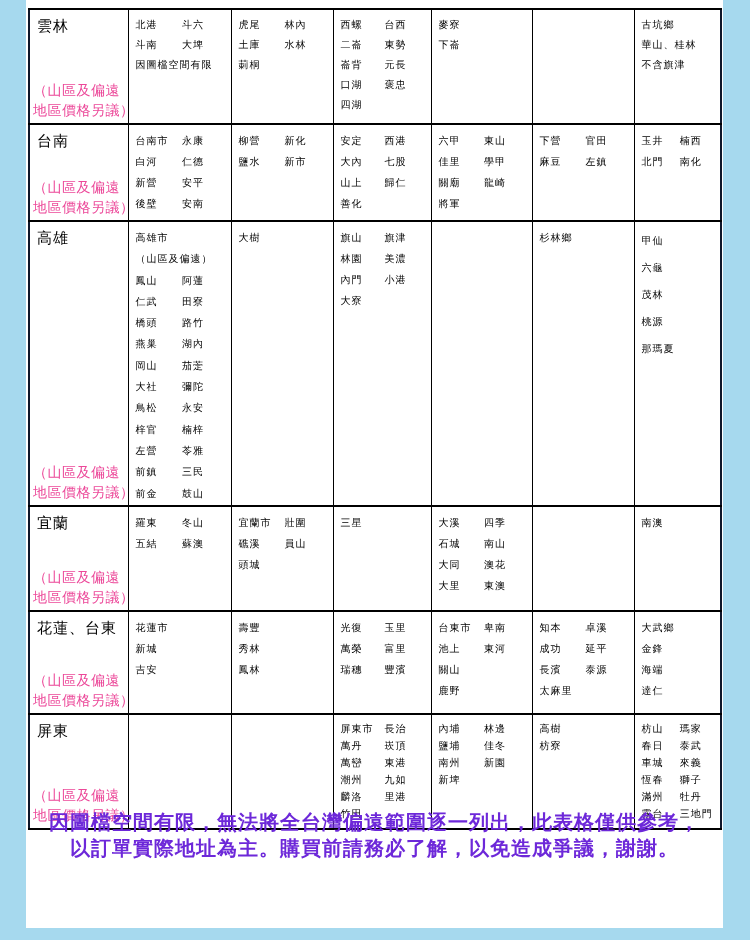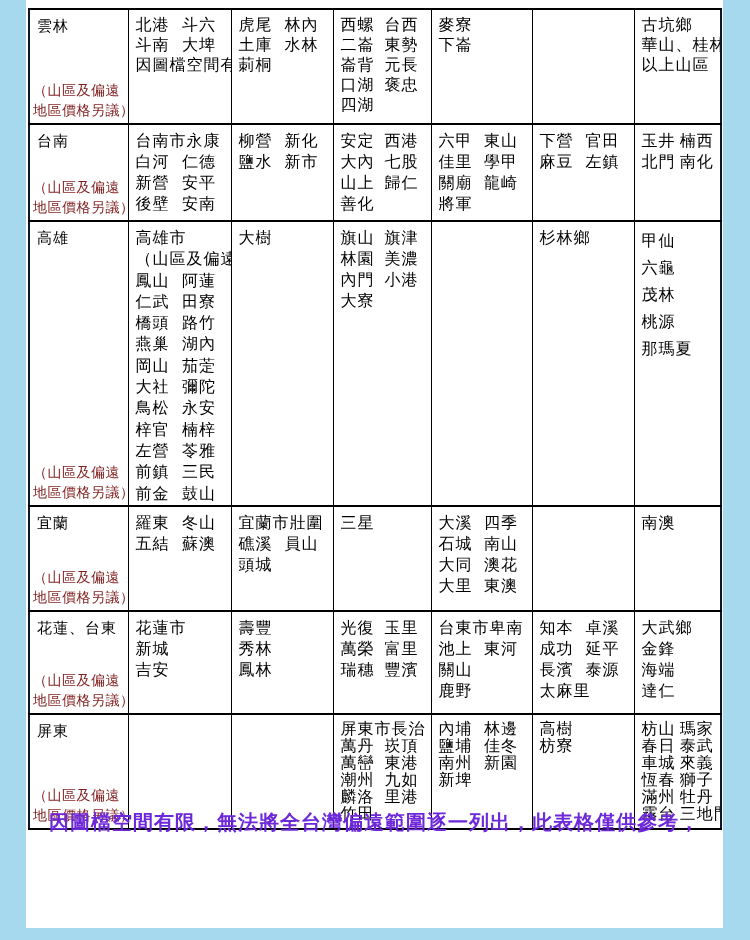--- a/index.html
+++ b/index.html
@@ -16,41 +16,41 @@
   table.region-table{
     border-collapse:collapse;table-layout:fixed;
     margin:8px 0 0 2px;width:692px;
     border:2px solid #0f172a;
   }
   td{
     border:1px solid #000;
     border-top-width:2px;border-bottom-width:2px;
     vertical-align:top;
     padding:5px 2px 0 7px;
-    font-size:16px;line-height:21px;letter-spacing:1px;
+    font-size:10px;line-height:21px;letter-spacing:1px;
     overflow:hidden;
   }
   
   tr.r0 td{height:108px}
   tr.r1 td{height:90px}
   tr.r2 td{height:278px}
   tr.r3 td{height:98px}
   tr.r4 td{height:96px}
   tr.r5 td{height:108px}
   
   tr.r0 td .line{line-height:20px}
   tr.r5 td .line{line-height:17px}
   tr.r2 td.c5 .line{line-height:27px}
   tr.r2 td.c0 .line{line-height:21.3px}
 
   td.region-cell{position:relative;font-size:15px;}
   .region-name{padding-top:1px;}
   .region-note{
     position:absolute;left:3px;bottom:3px;
-    color:#7f1d1d;font-size:14px;line-height:20px;letter-spacing:0.5px;
+    color:#ec4899;font-size:14px;line-height:20px;letter-spacing:0.5px;
     white-space:nowrap;
   }
   .line{display:flex;}
   .seg{white-space:nowrap;}
   .line.pair .seg:first-child{flex:0 0 50%;}
 
   .footer-notice{
     position:absolute;left:0;top:809px;width:697px;
     text-align:center;
     color:#6d28d9;font-weight:bold;
@@ -137,21 +137,21 @@
           </td>
           <td class="data-cell c4"></td>
           <td class="data-cell c5">
             <div class="line">
               <span class="seg">古坑鄉</span>
             </div>
             <div class="line">
               <span class="seg">華山、桂林</span>
             </div>
             <div class="line">
-              <span class="seg">以上山區</span>
+              <span class="seg">不含旗津</span>
             </div>
           </td>
         </tr>
         <tr class="r1">
           <td class="region-cell">
             <div class="region-name">台南</div>
             <div class="region-note">
               <div>（山區及偏遠</div>
               <div>地區價格另議）</div>
             </div>
@@ -583,14 +583,15 @@
               <span class="seg">霧台</span>
               <span class="seg">三地門</span>
             </div>
           </td>
         </tr>
       </tbody>
   </table>
 
   <div class="footer-notice">
     <div>因圖檔空間有限，無法將全台灣偏遠範圍逐一列出，此表格僅供參考，</div>
+    <div>以訂單實際地址為主。購買前請務必了解，以免造成爭議，謝謝。</div>
   </div>
 </div>
 
 </body></html>

